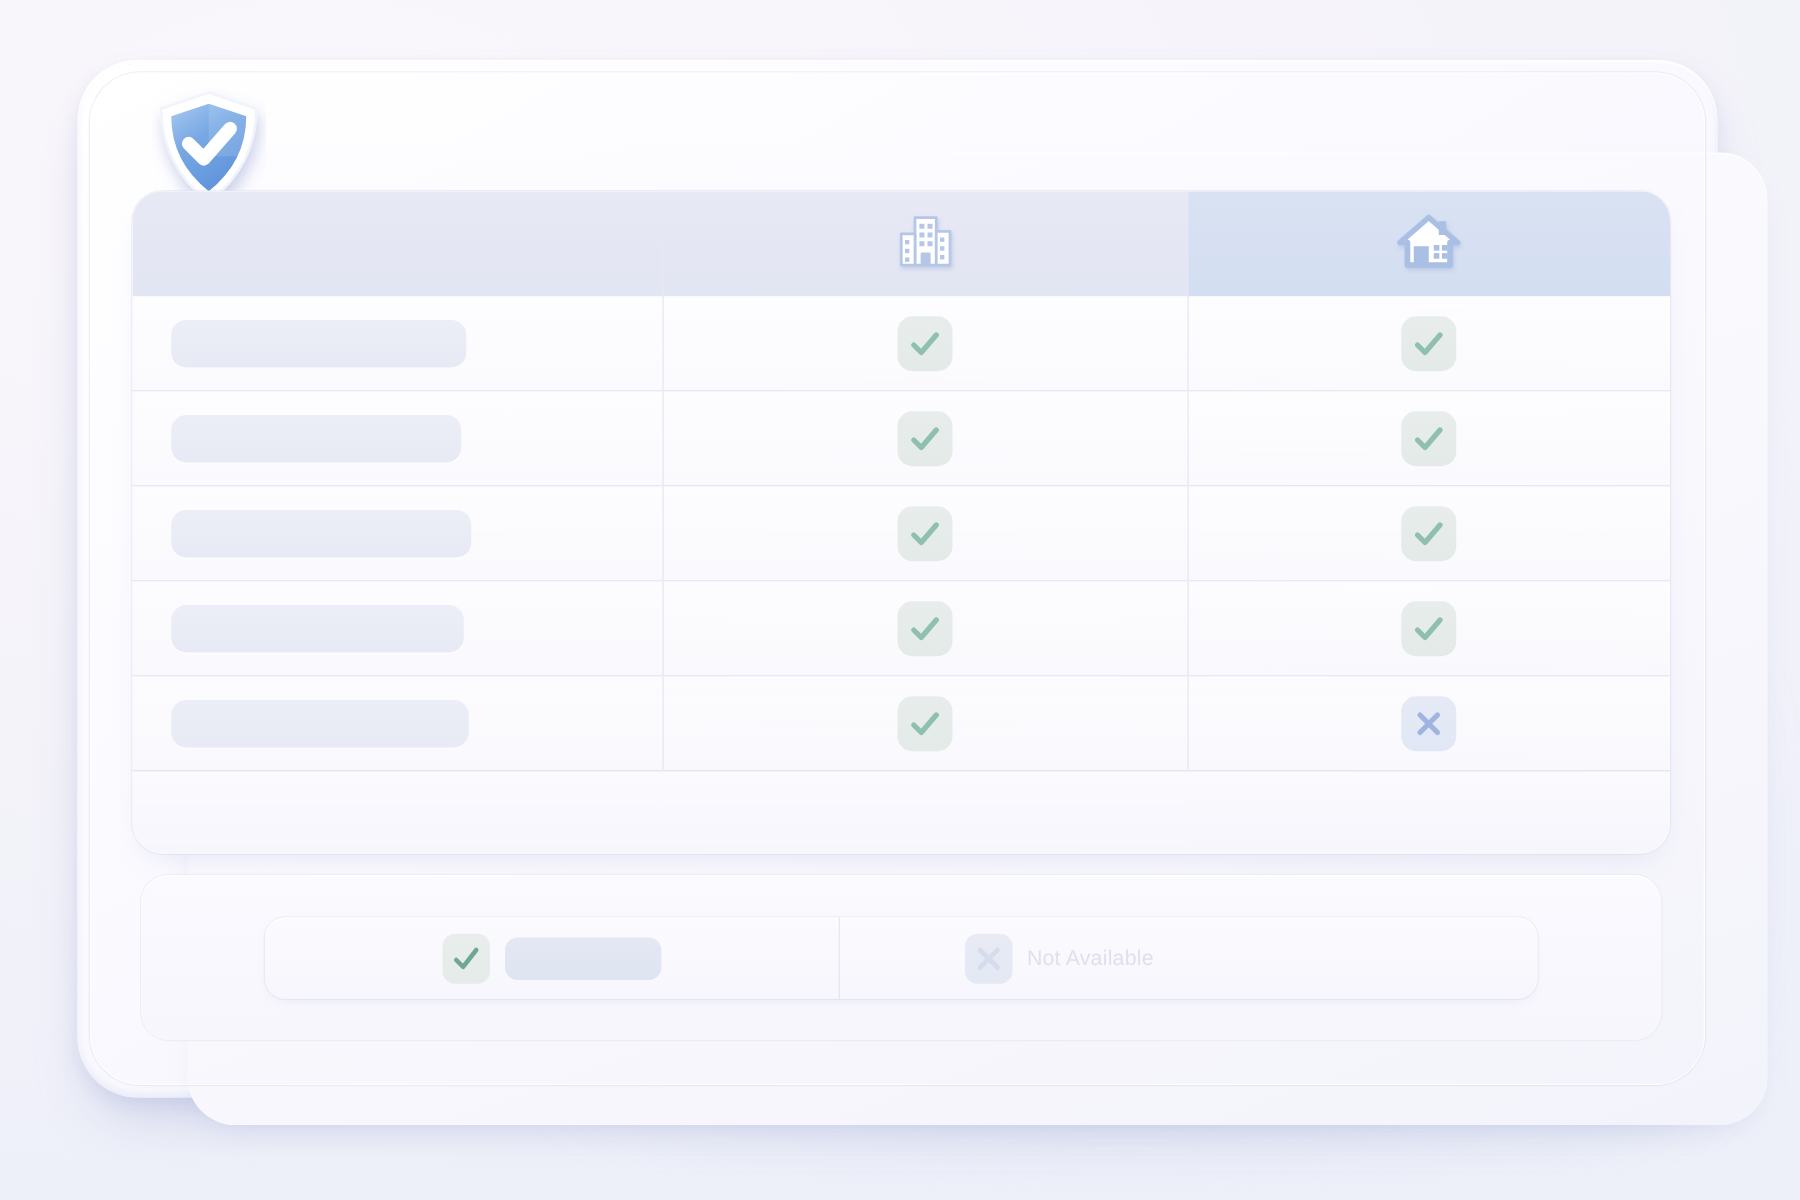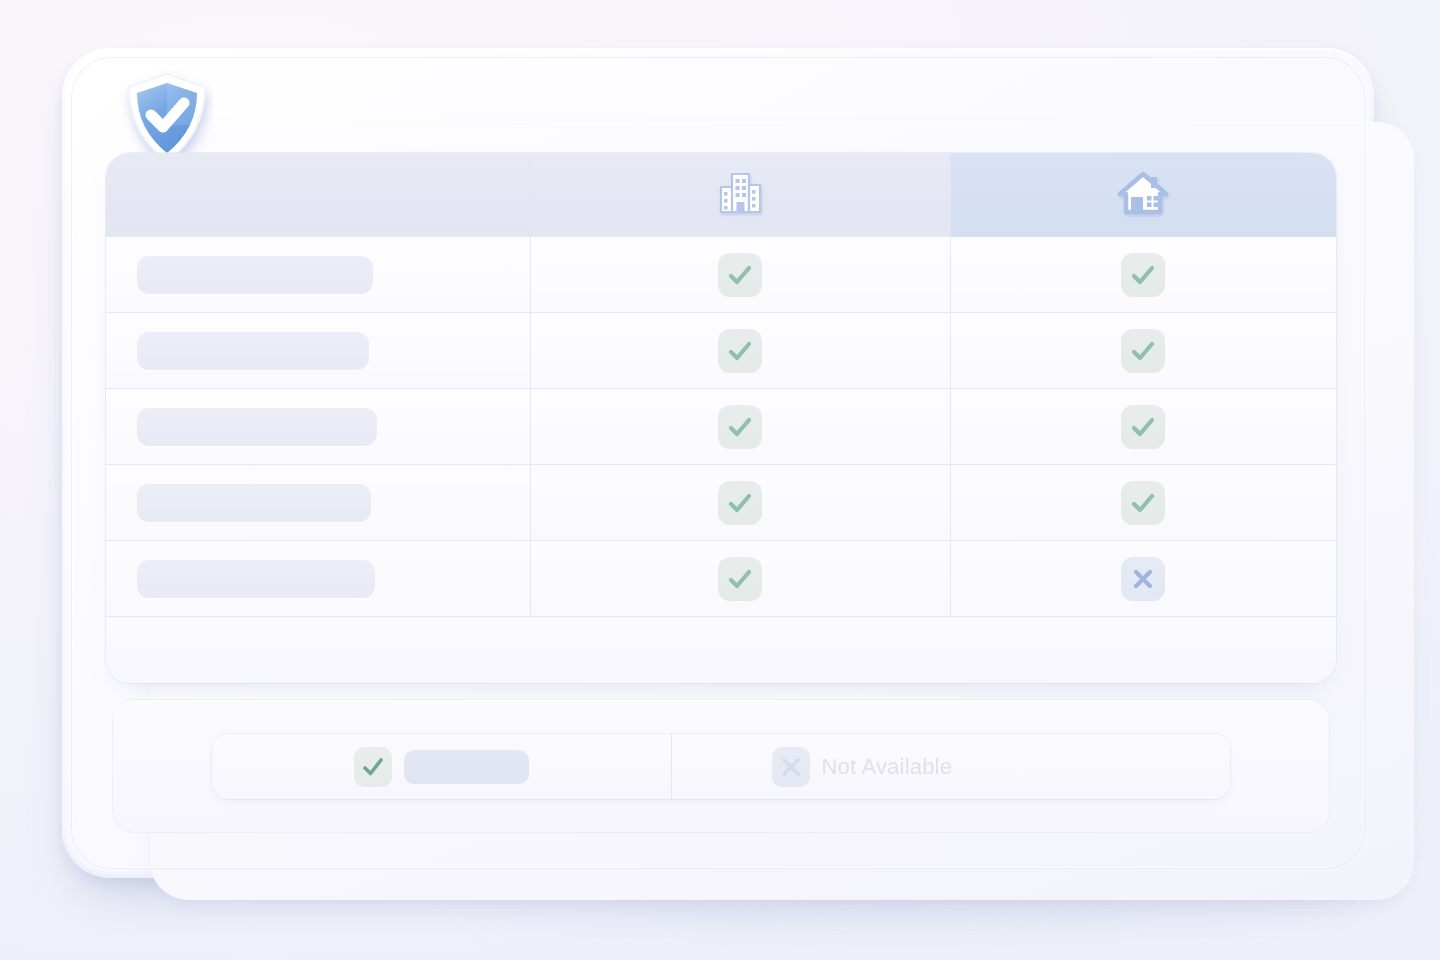--- a/index.html
+++ b/index.html
@@ -137,21 +137,21 @@
   .legend-half{flex:1;display:flex;align-items:center;justify-content:center;gap:12px;}
   .legend-half.right{
     justify-content:flex-start;padding-left:100px;
     border-left:1px solid rgba(228,230,244,.95);
   }
   .legend-skel{
     width:125px;height:34px;border-radius:10px;
     background:linear-gradient(180deg,#e3e8f3 0%,#dee4f1 100%);
   }
   .legend-label{
-    font-size:22px;color:#dfe0ec;letter-spacing:.2px;white-space:nowrap;
+    font-size:17px;color:#dfe0ec;letter-spacing:.2px;white-space:nowrap;
   }
   .lchip{
     display:inline-flex;align-items:center;justify-content:center;
     width:38px;height:40px;border-radius:10px;
   }
   .lchip.ok{background:linear-gradient(180deg,#e9eeec 0%,#e4ebe8 100%);}
   .lchip.no{background:linear-gradient(180deg,#e8ebf4 0%,#e3e8f3 100%);}
 </style>
 </head>
 <body>

